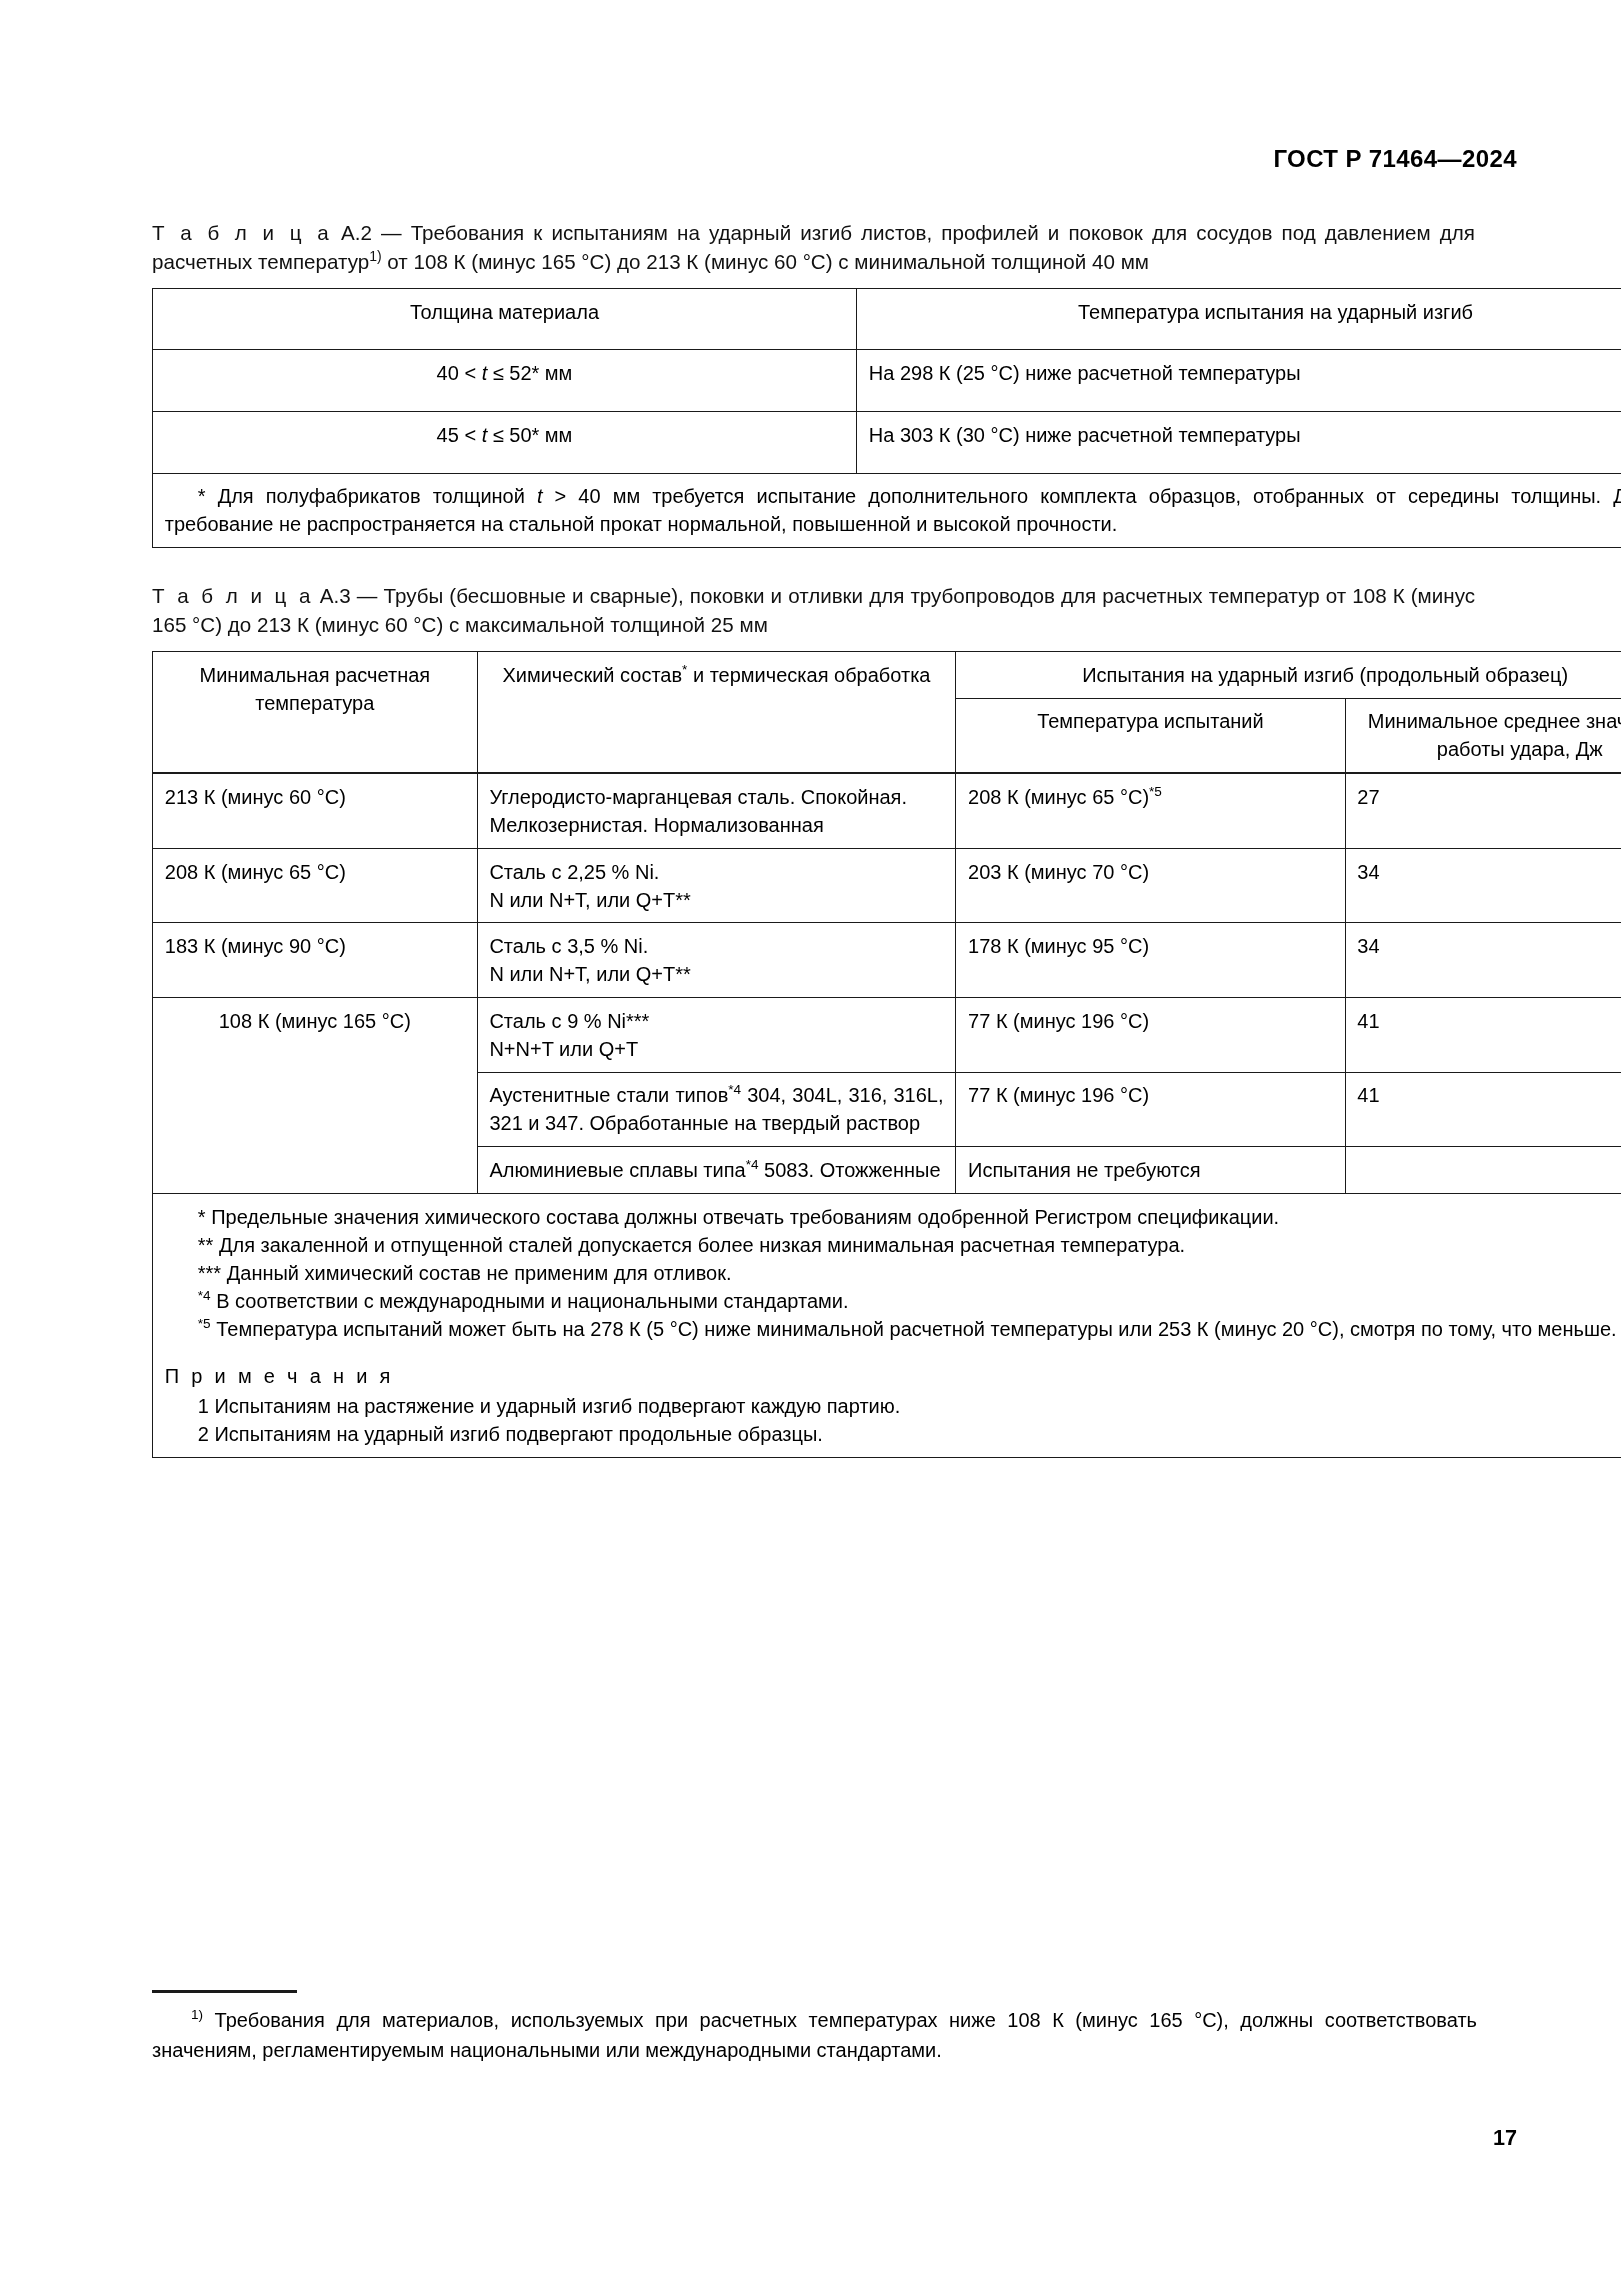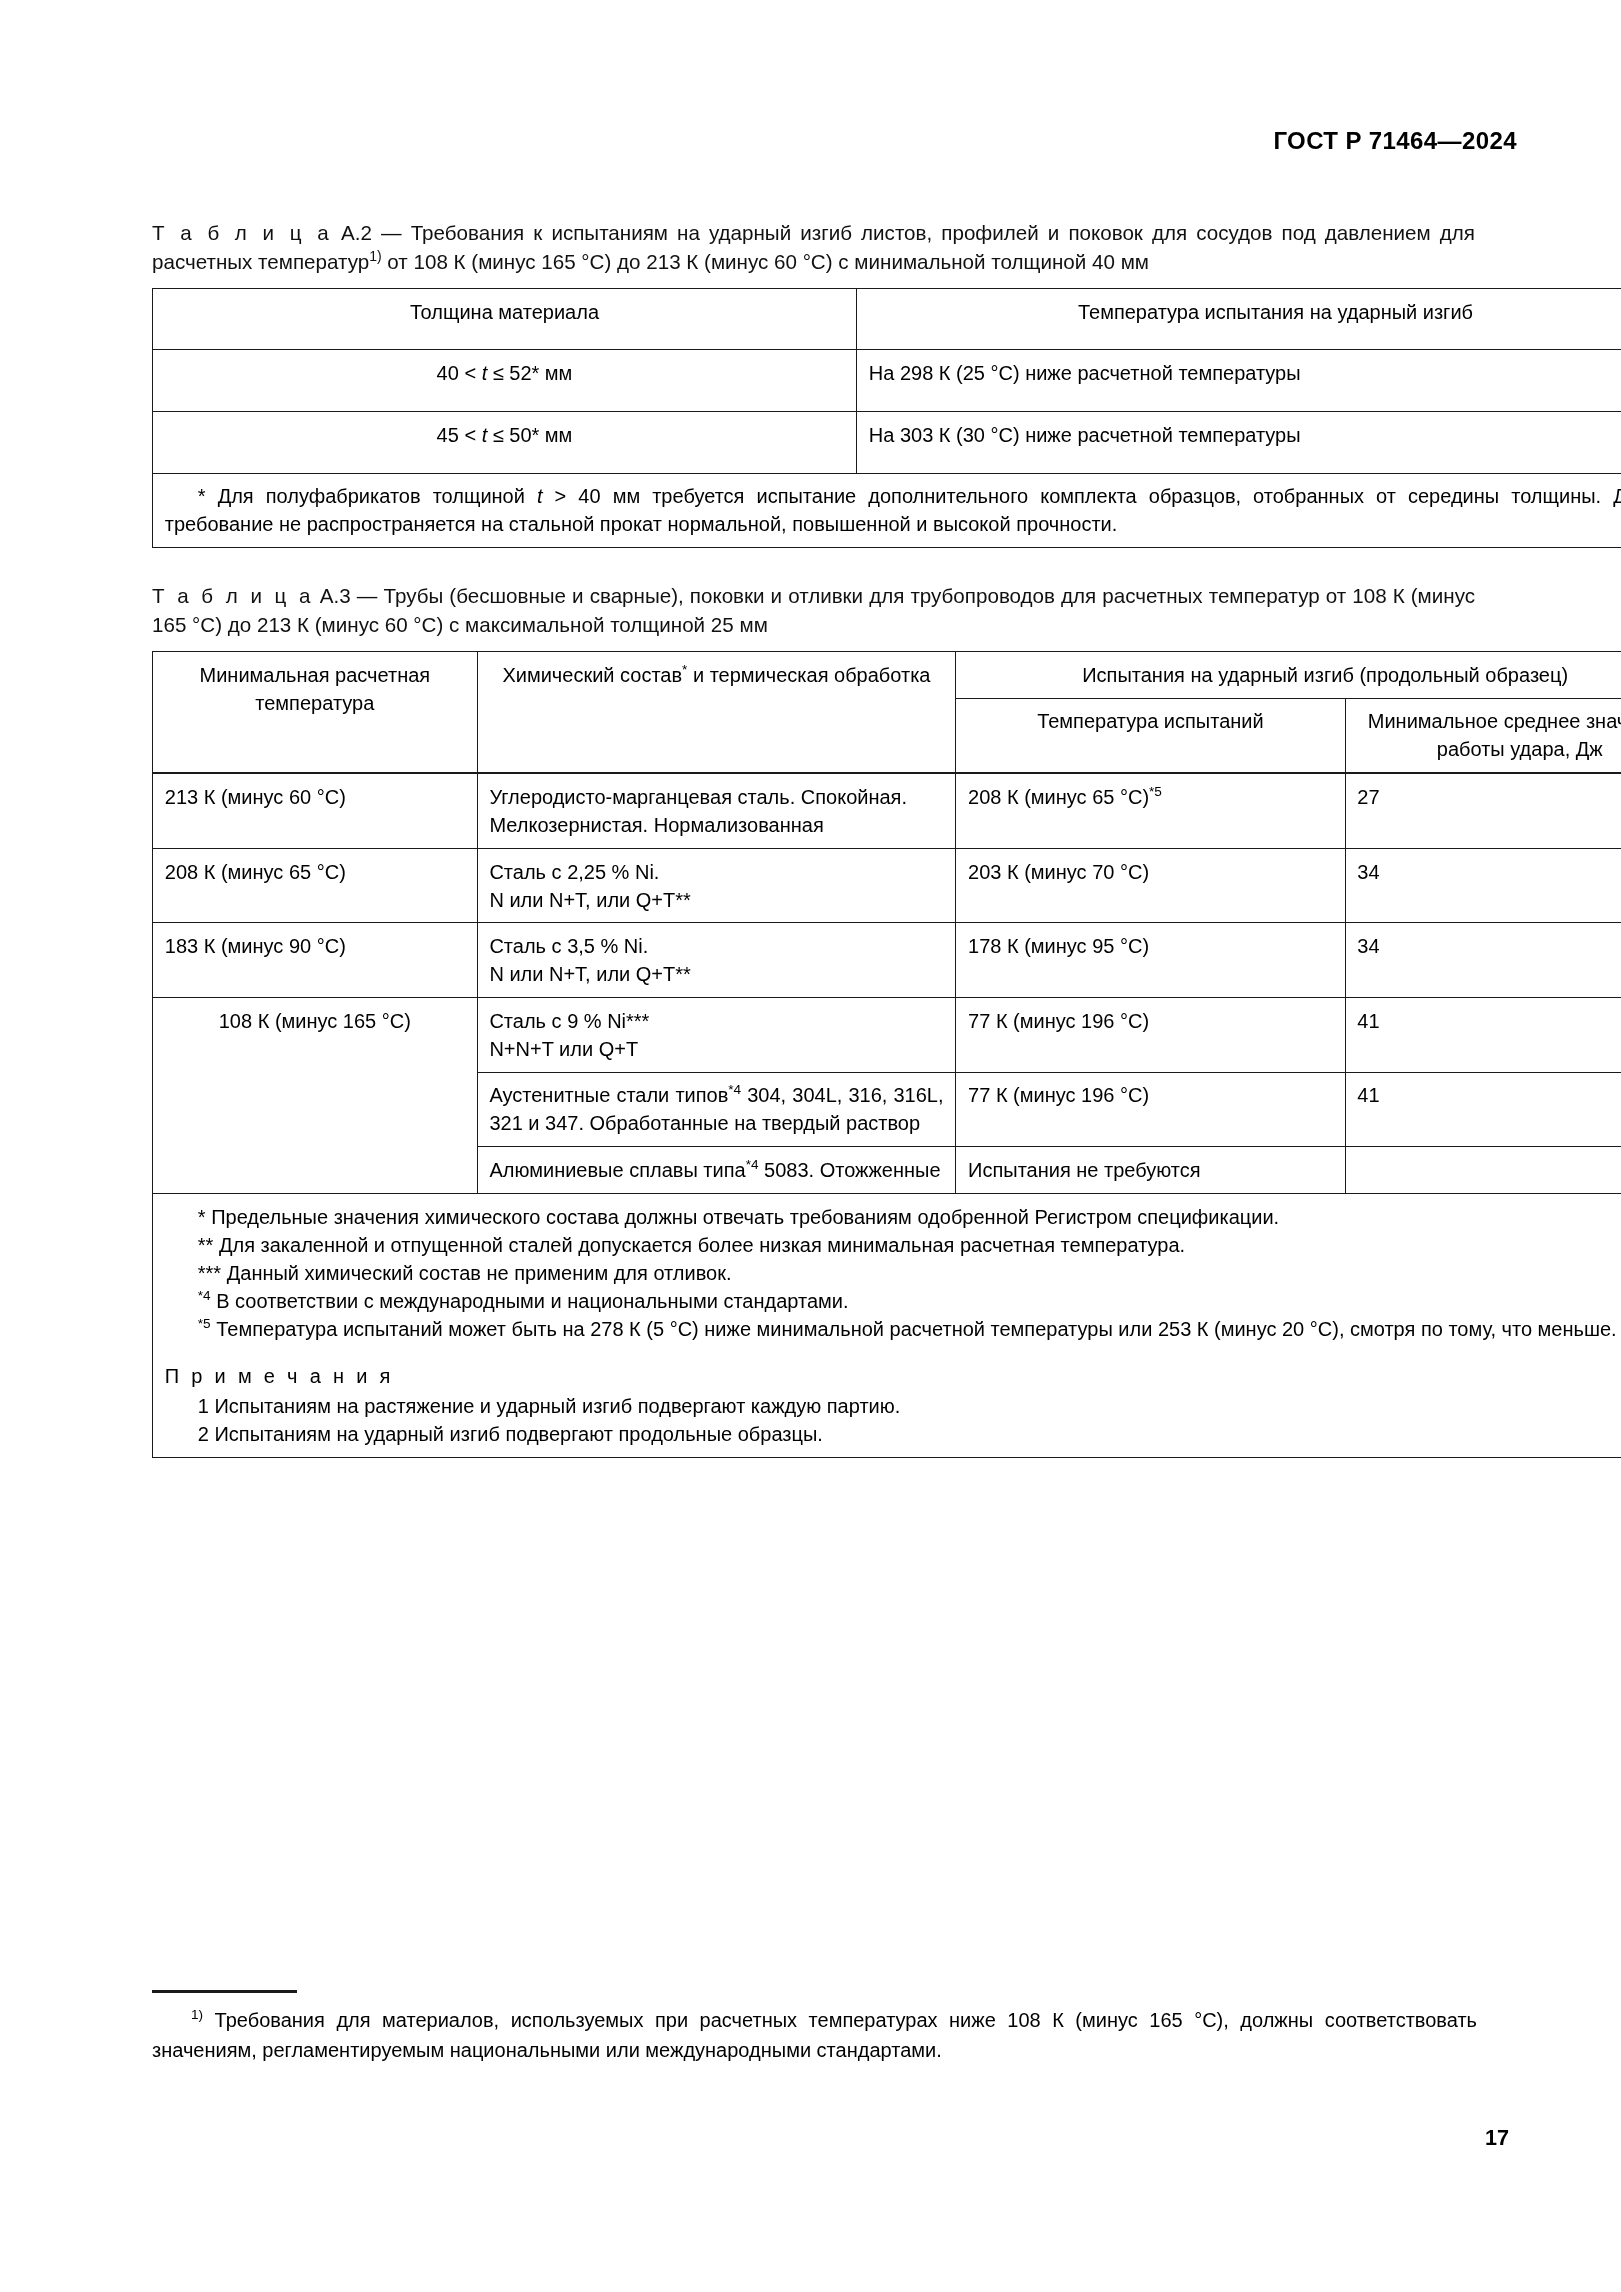--- a/index.html
+++ b/index.html
@@ -18,21 +18,21 @@
   .page {
     position: relative;
     width: 1621px;
     height: 2293px;
     box-sizing: border-box;
     padding: 0;
   }
   
   .doc-header {
     position: absolute;
-    top: 127px;
+    top: 145px;
     right: 104px;
     font-size: 24px;
     font-weight: bold;
     letter-spacing: 0.4px;
     white-space: nowrap;
   }
   
   .content {
     position: absolute;
     left: 152px;
@@ -117,21 +117,21 @@
   }
   .page-footnote .rule {
     width: 145px;
     height: 2.9px;
     background: #1a1a1a;
     margin-bottom: 11.8px;
   }
   .page-footnote p { margin: 0; text-indent: 39px; }
   .page-number {
     position: absolute;
-    right: 112px;
+    right: 104px;
     top: 2125px;
     font-size: 21.6px;
     font-weight: bold;
   }
   .ital { font-style: italic; }
 </style>
 </head>
 <body>
 
 <div class="page">

